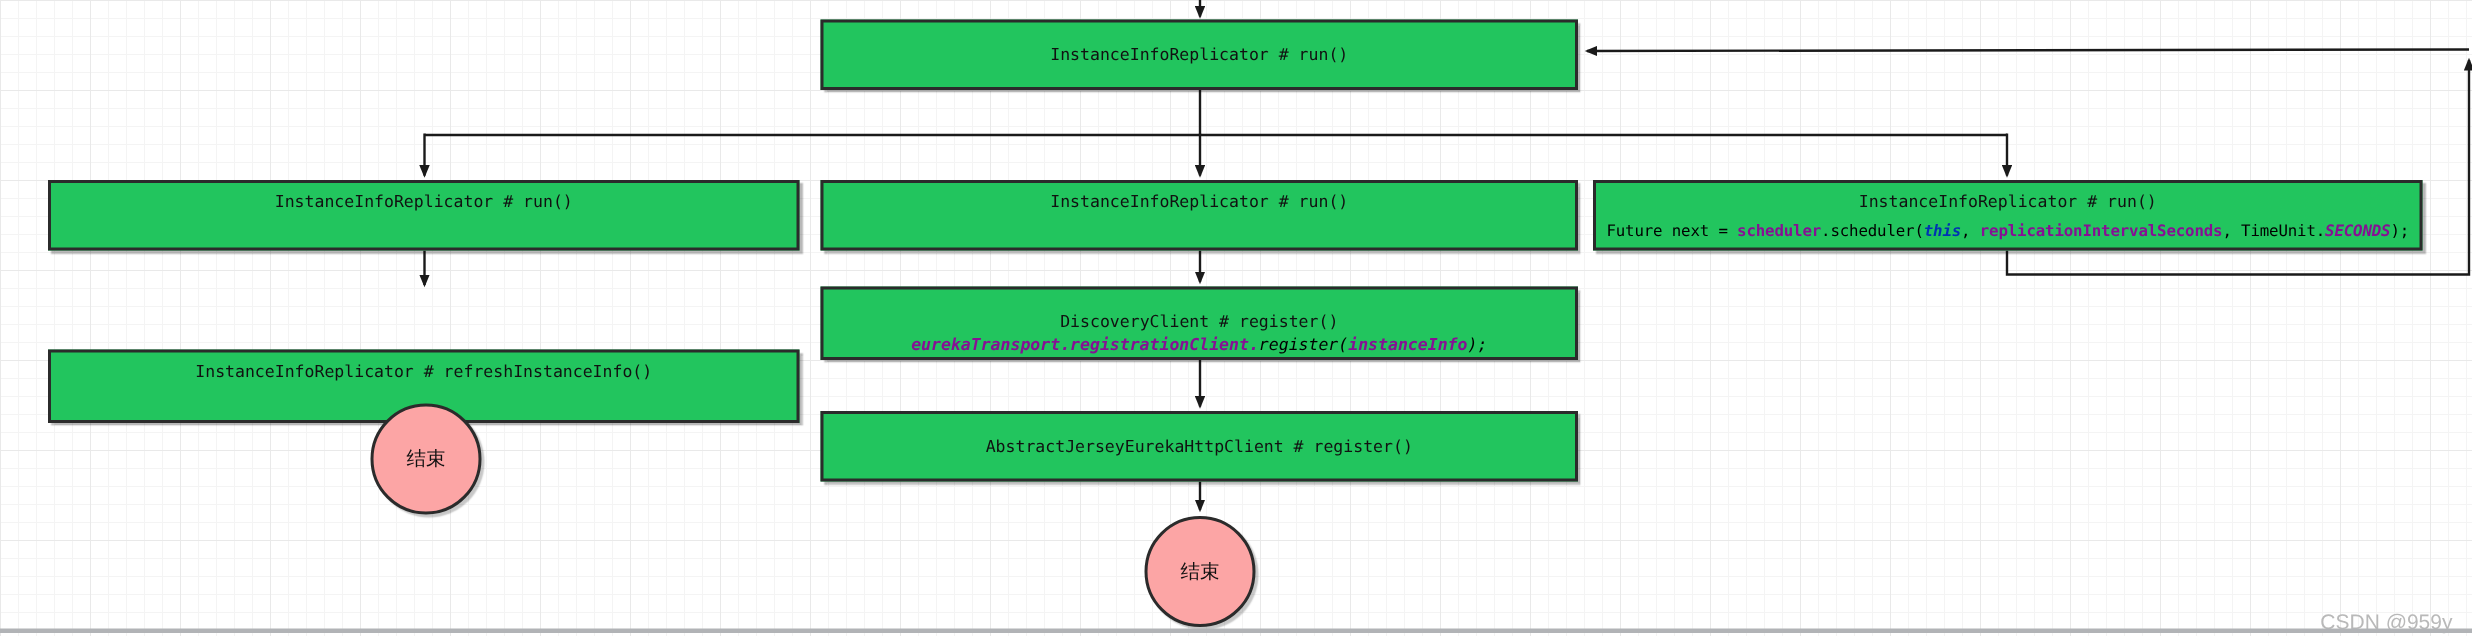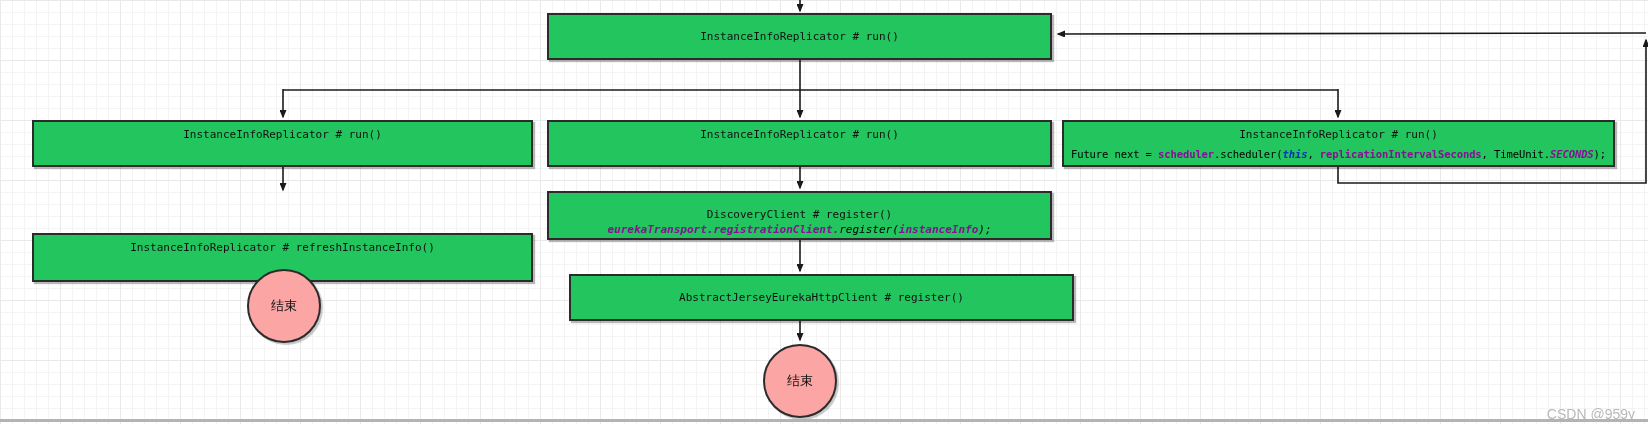--- a/index.html
+++ b/index.html
@@ -101,21 +101,21 @@
 
 <div class="node" style="left:32px;top:193px;width:501px;height:49px;margin-top:40px;">
   <div class="t1">InstanceInfoReplicator # refreshInstanceInfo()</div>
 </div>
 
 <div class="node tight" style="left:547px;top:191px;width:505px;height:49px;">
   <div class="t1">DiscoveryClient # register()</div>
   <div class="t2"><span class="f">eurekaTransport.registrationClient.</span><span class="p">register(</span><span class="f">instanceInfo</span><span class="p">);</span></div>
 </div>
 
-<div class="node single" style="left:569px;top:274px;width:505px;height:47px;">
+<div class="node single" style="left:547px;top:274px;width:505px;height:47px;">
   <div class="t1" style="margin-top:0;">AbstractJerseyEurekaHttpClient # register()</div>
 </div>
 
 <div class="circle" style="left:247px;top:269px;">
   <span>结束</span>
 </div>
 
 <div class="circle" style="left:763px;top:344px;">
   <span>结束</span>
 </div>

